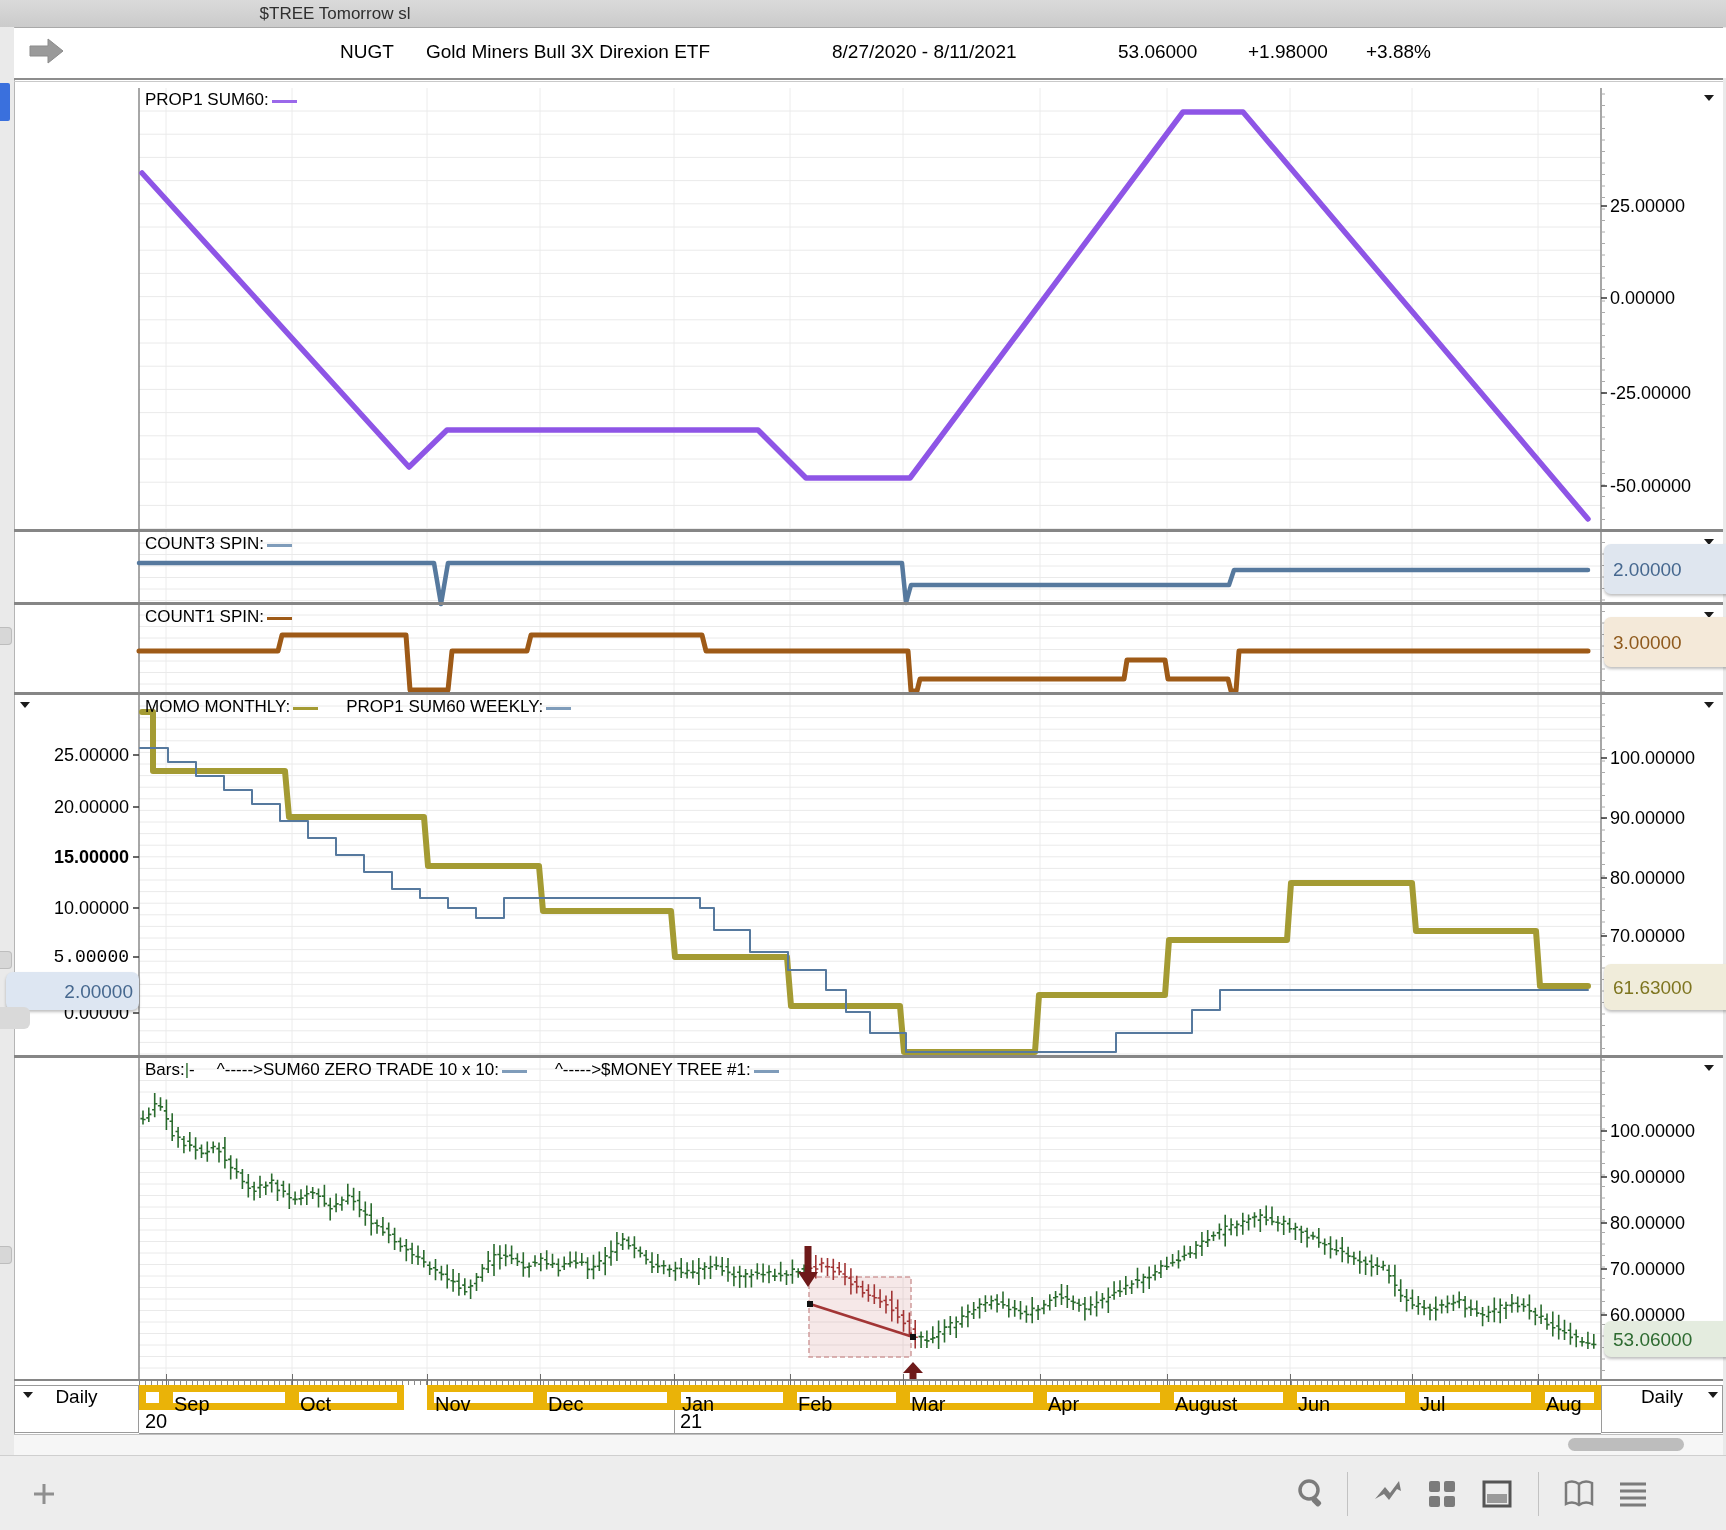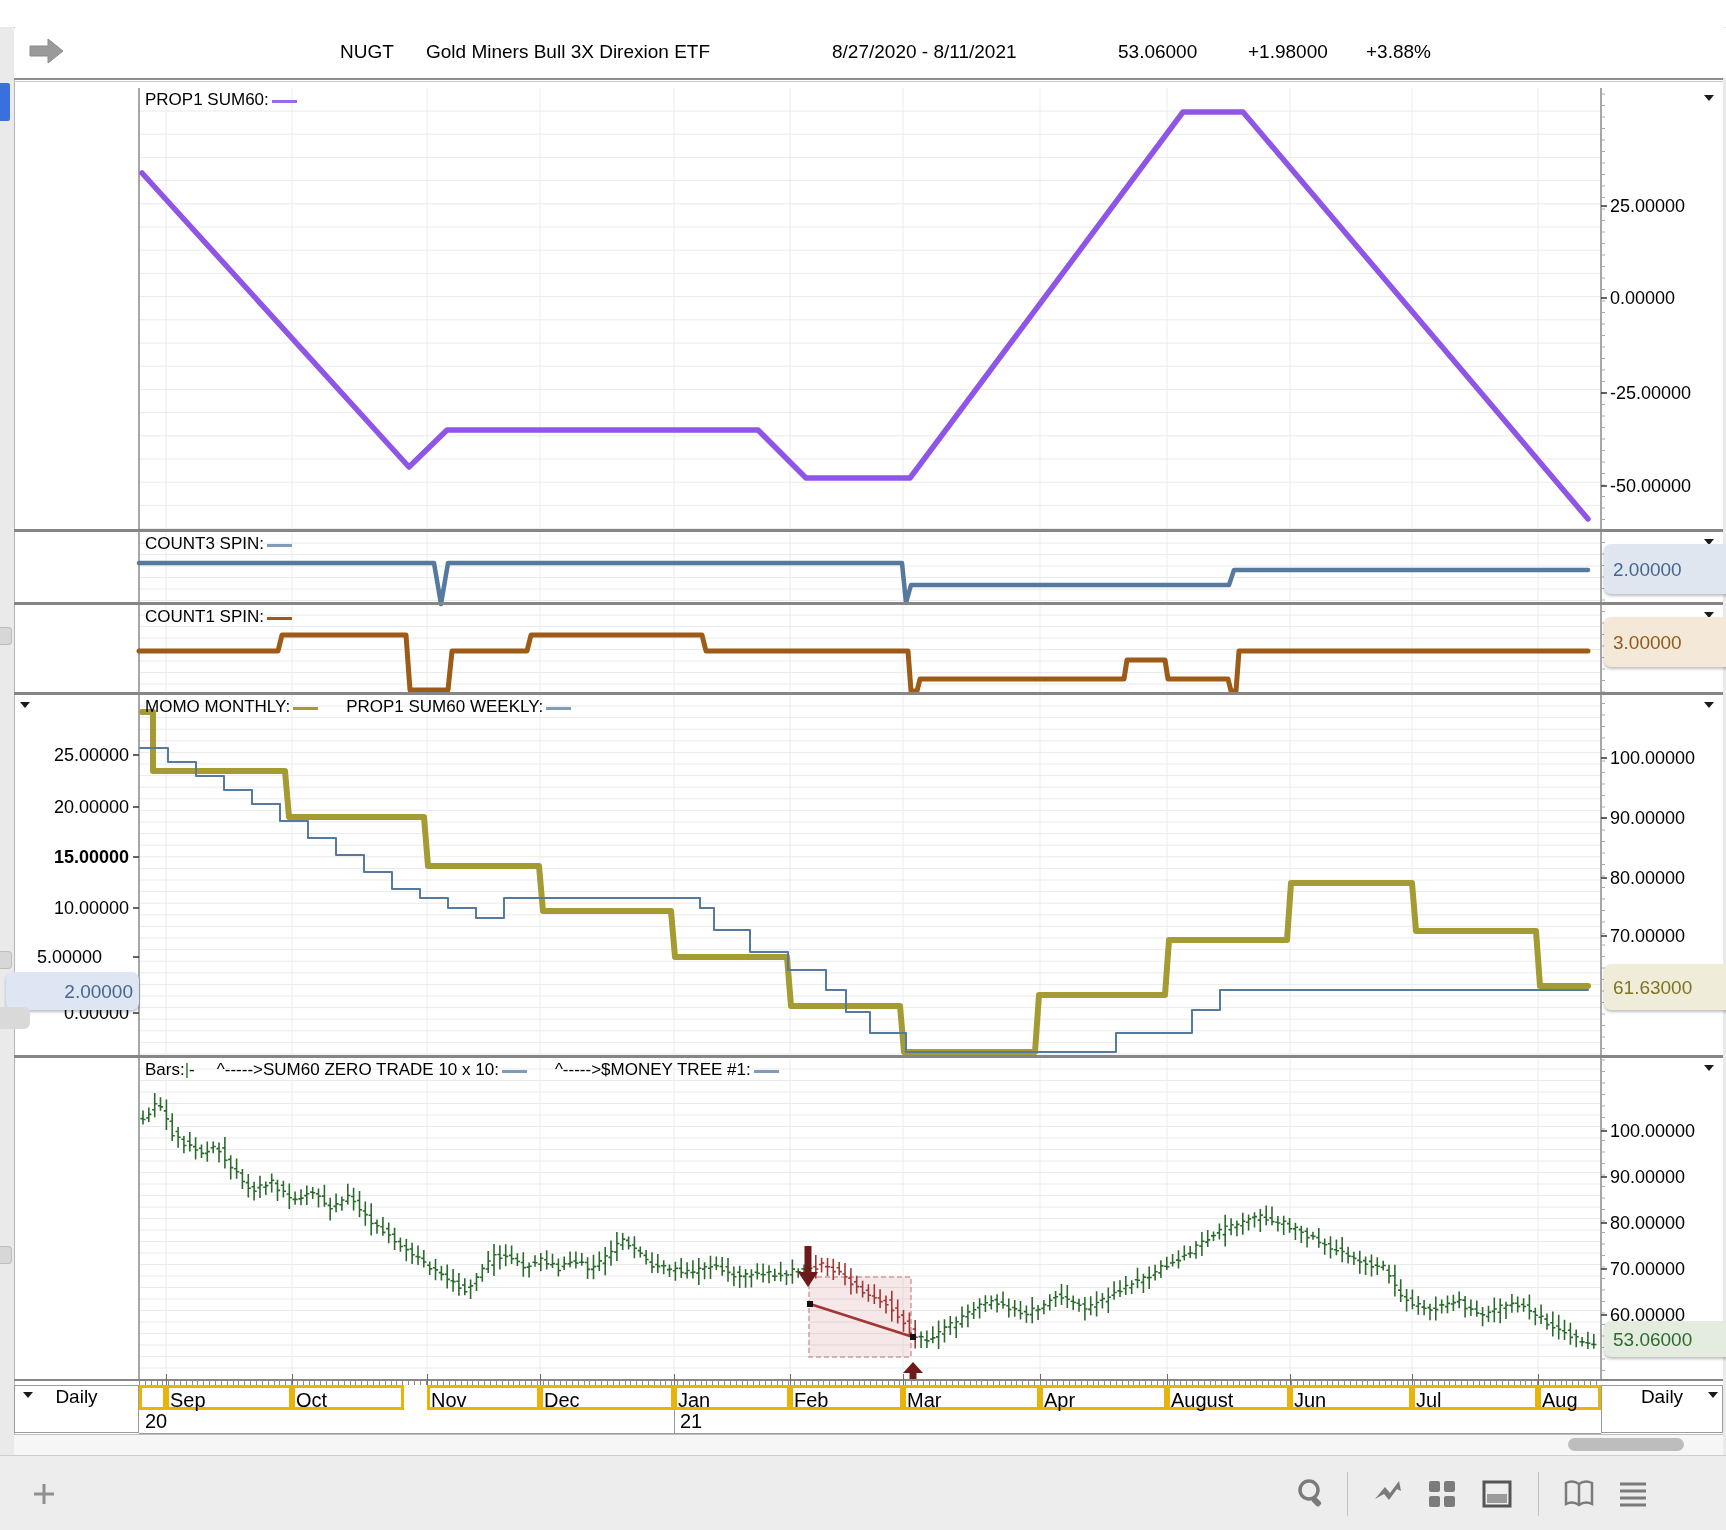--- a/index.html
+++ b/index.html
@@ -22,39 +22,42 @@
   .plabel{font-size:17px;color:#000;white-space:nowrap;}
   .swatch{display:inline-block;width:25px;height:3px;margin:0 6px 2px 3px;}
   .gap{display:inline-block;width:22px;}
   
   .axlab{font-size:18px;color:#000;white-space:nowrap;height:20px;line-height:20px;}
   .vbox{border-radius:7px;font-size:19px;line-height:1;box-shadow:0 2px 3px rgba(0,0,0,0.25);
         display:flex;align-items:center;}
   .tri{width:0;height:0;border-left:5px solid transparent;border-right:5px solid transparent;
        border-top:6px solid #1b1b1b;}
   
-  .mbox{top:1385px;height:25px;background:#fff;border:3px solid #eab308;font-size:20px;color:#000;
+  .mbox{top:1385px;height:25px;background:#fff;border:7px solid #eab308;font-size:20px;color:#000;
         padding-left:1px;box-sizing:border-box;line-height:24px;}
   .yrow{top:1410px;height:23px;font-size:20px;color:#000;line-height:22px;}
   .dailybox{background:#fff;border:1px solid #9a9a9a;box-sizing:border-box;font-size:19px;color:#000;
             display:flex;align-items:flex-start;justify-content:center;}
   #tickstrip{left:139px;top:1376px;width:1462px;height:9px;
      background:repeating-linear-gradient(90deg,#8a8a8a 0 1px,transparent 1px 5.85px);
      -webkit-mask-image:linear-gradient(#0000 0 4px,#000 4px);mask-image:linear-gradient(#0000 0 4px,#000 4px);}
   .mtick{top:1374px;width:1px;height:11px;background:#6e6e6e;}
   #scrollstrip{left:14px;top:1434px;width:1709px;height:21px;background:#f6f6f6;border-top:1px solid #bfbfbf;}
   #scrollthumb{left:1568px;top:1438px;width:116px;height:13px;background:#bdbdbd;border-radius:7px;}
   #toolbar{left:0;top:1455px;width:1726px;height:75px;background:#ededed;border-top:1px solid #cfcfcf;}
   .tbsep{top:1472px;width:1px;height:44px;background:#c2c2c2;}
   svg{position:absolute;left:0;top:0;}
 </style>
 </head>
 <body>
 <div id="app">
 
+<div class="abs" id="titlebar">
+  <div class="abs" id="titletext">$TREE Tomorrow sl</div>
+</div>
 <div class="abs" id="left-edge"></div>
 <div class="abs" id="right-edge"></div>
 
 <div class="abs" id="header">
   <svg class="abs" style="left:12px;top:8px" width="40" height="30" viewBox="0 0 40 30">
     <path d="M4 10 L22 10 L22 3 L37 15 L22 27 L22 20 L4 20 Z" fill="#9a9a9a" stroke="#8b8b8b"></path>
   </svg>
   <div class="abs htext" style="left:326px;font-weight:bold;font-weight:normal">NUGT</div>
   <div class="abs htext" style="left:412px">Gold Miners Bull 3X Direxion ETF</div>
   <div class="abs htext" style="left:818px">8/27/2020 - 8/11/2021</div>
@@ -336,21 +339,21 @@
       <div class="abs tri" style="left: 1704px; top: 702px;"></div>
       <div class="abs plabel" style="left: 145px; top: 697px;"><span style="color: rgb(0, 0, 0);">MOMO MONTHLY:</span><span class="swatch" style="background: rgb(164, 155, 51);"></span><span class="gap"></span><span style="color: rgb(0, 0, 0);">PROP1 SUM60 WEEKLY:</span><span class="swatch" style="background: rgb(127, 156, 186);"></span></div>
       <div class="abs axlab" style="left: 1610px; top: 748px;">100.00000</div>
       <div class="abs axlab" style="left: 1610px; top: 808px;">90.00000</div>
       <div class="abs axlab" style="left: 1610px; top: 868px;">80.00000</div>
       <div class="abs axlab" style="left: 1610px; top: 926px;">70.00000</div>
       <div class="abs axlab" style="left: 10px; top: 745px; width: 119px; text-align: right;">25.00000</div>
       <div class="abs axlab" style="left: 10px; top: 797px; width: 119px; text-align: right;">20.00000</div>
       <div class="abs axlab" style="left: 10px; top: 847px; width: 119px; text-align: right; font-weight: bold;">15.00000</div>
       <div class="abs axlab" style="left: 10px; top: 898px; width: 119px; text-align: right;">10.00000</div>
-      <div class="abs axlab" style="left: 10px; top: 947px; width: 119px; text-align: center;">5.00000</div>
+      <div class="abs axlab" style="left: 10px; top: 947px; width: 119px; text-align: right; font-family: Liberation Mono, monospace;">5.00000</div>
       <div class="abs axlab" style="left: 10px; top: 1003px; width: 119px; text-align: right;">0.00000</div>
       <div class="abs vbox" style="left: 1604px; top: 964px; width: 119px; height: 46px; background: rgb(240, 236, 218); color: rgb(126, 117, 32); padding-left: 9px;">61.63000</div>
       <div class="abs vbox" style="left: 6px; top: 972px; width: 127px; height: 38px; background: rgb(221, 230, 242); color: rgb(70, 104, 143); justify-content: flex-end; padding-right: 6px;">2.00000</div>
       <div class="abs" style="left: 14px; top: 1055px; width: 1709px; height: 3px; background: rgb(134, 134, 134);"></div>
       <div class="abs tri" style="left: 1704px; top: 1065px;"></div>
       <div class="abs plabel" style="left: 145px; top: 1060px;"><span style="color: rgb(0, 0, 0);">Bars:</span><span style="color: rgb(42, 107, 45);">|</span><span style="color: rgb(0, 0, 0);">-</span><span class="gap"></span><span style="color: rgb(0, 0, 0);">^-----&gt;SUM60 ZERO TRADE  10 x 10:</span><span class="swatch" style="background: rgb(127, 156, 186);"></span><span class="gap"></span><span style="color: rgb(0, 0, 0);">^-----&gt;$MONEY TREE #1:</span><span class="swatch" style="background: rgb(127, 156, 186);"></span></div>
       <div class="abs axlab" style="left: 1610px; top: 1121px;">100.00000</div>
       <div class="abs axlab" style="left: 1610px; top: 1167px;">90.00000</div>
       <div class="abs axlab" style="left: 1610px; top: 1213px;">80.00000</div>
       <div class="abs axlab" style="left: 1610px; top: 1259px;">70.00000</div>

